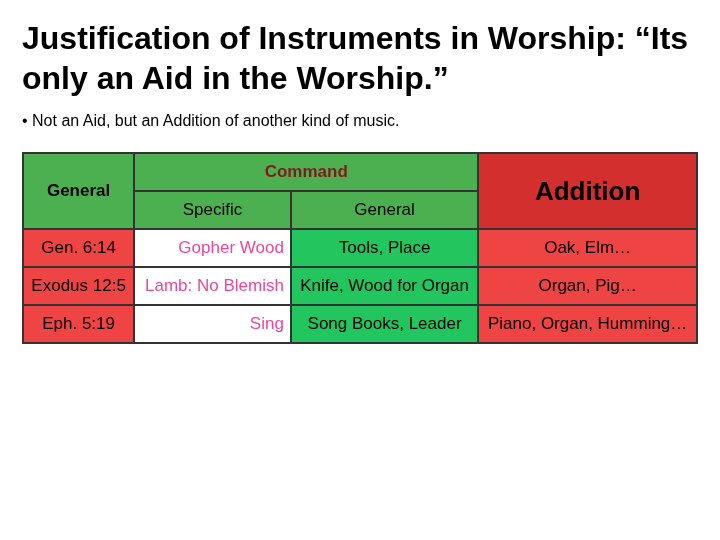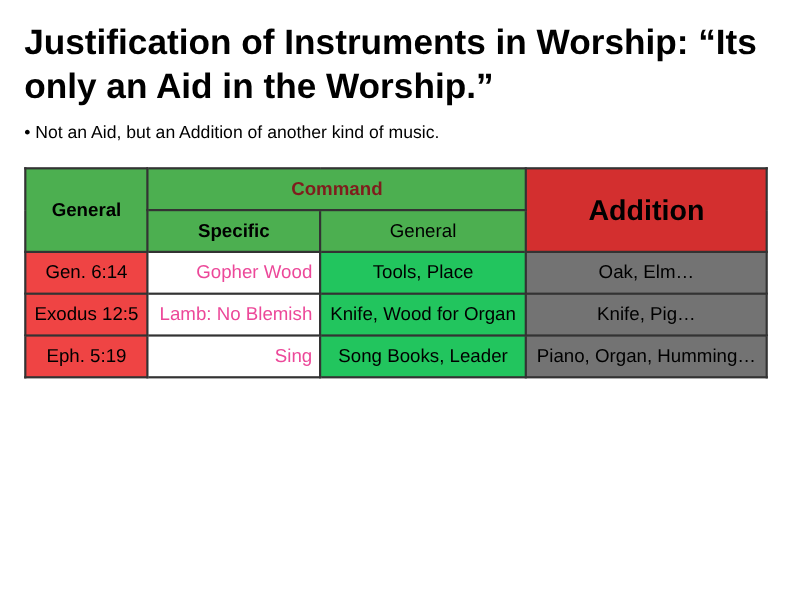--- a/index.html
+++ b/index.html
@@ -48,21 +48,21 @@
 
     .header-passage {
       background-color: #4caf50;
       color: #000;
       font-weight: bold;
     }
 
     .header-specific {
       background-color: #4caf50;
       color: #000;
-      font-weight: bold;
+      font-weight: normal;
     }
 
     .header-general {
       background-color: #4caf50;
       color: #000;
       font-weight: normal;
       margin-top: 36px;
     }
 
     .header-addition {
@@ -84,21 +84,21 @@
       text-align: right;
     }
 
     .row-general {
       background-color: #22c55e;
       color: #000;
       margin-top: 44px;
     }
 
     .row-addition {
-      background-color: #737373;
+      background-color: #ef4444;
       color: #000;
     }
   </style>
 </head>
 <body>
 
 <div class="title">Justification of Instruments in Worship: “Its only an Aid in the Worship.”</div>
 <div class="subtitle">• Not an Aid, but an Addition of another kind of music.</div>
 
 <table>
@@ -117,21 +117,21 @@
   <tr>
         <td class="row-passage">Gen. 6:14</td>
         <td class="row-specific">Gopher Wood</td>
         <td class="row-general">Tools, Place</td>
         <td class="row-addition">Oak, Elm…</td>
       </tr>
       <tr>
         <td class="row-passage">Exodus 12:5</td>
         <td class="row-specific">Lamb: No Blemish</td>
         <td class="row-general">Knife, Wood for Organ</td>
-        <td class="row-addition">Knife, Pig…</td>
+        <td class="row-addition">Organ, Pig…</td>
       </tr>
       <tr>
         <td class="row-passage">Eph. 5:19</td>
         <td class="row-specific">Sing</td>
         <td class="row-general">Song Books, Leader</td>
         <td class="row-addition">Piano, Organ, Humming…</td>
       </tr>
     </tbody>
 </table>
 

